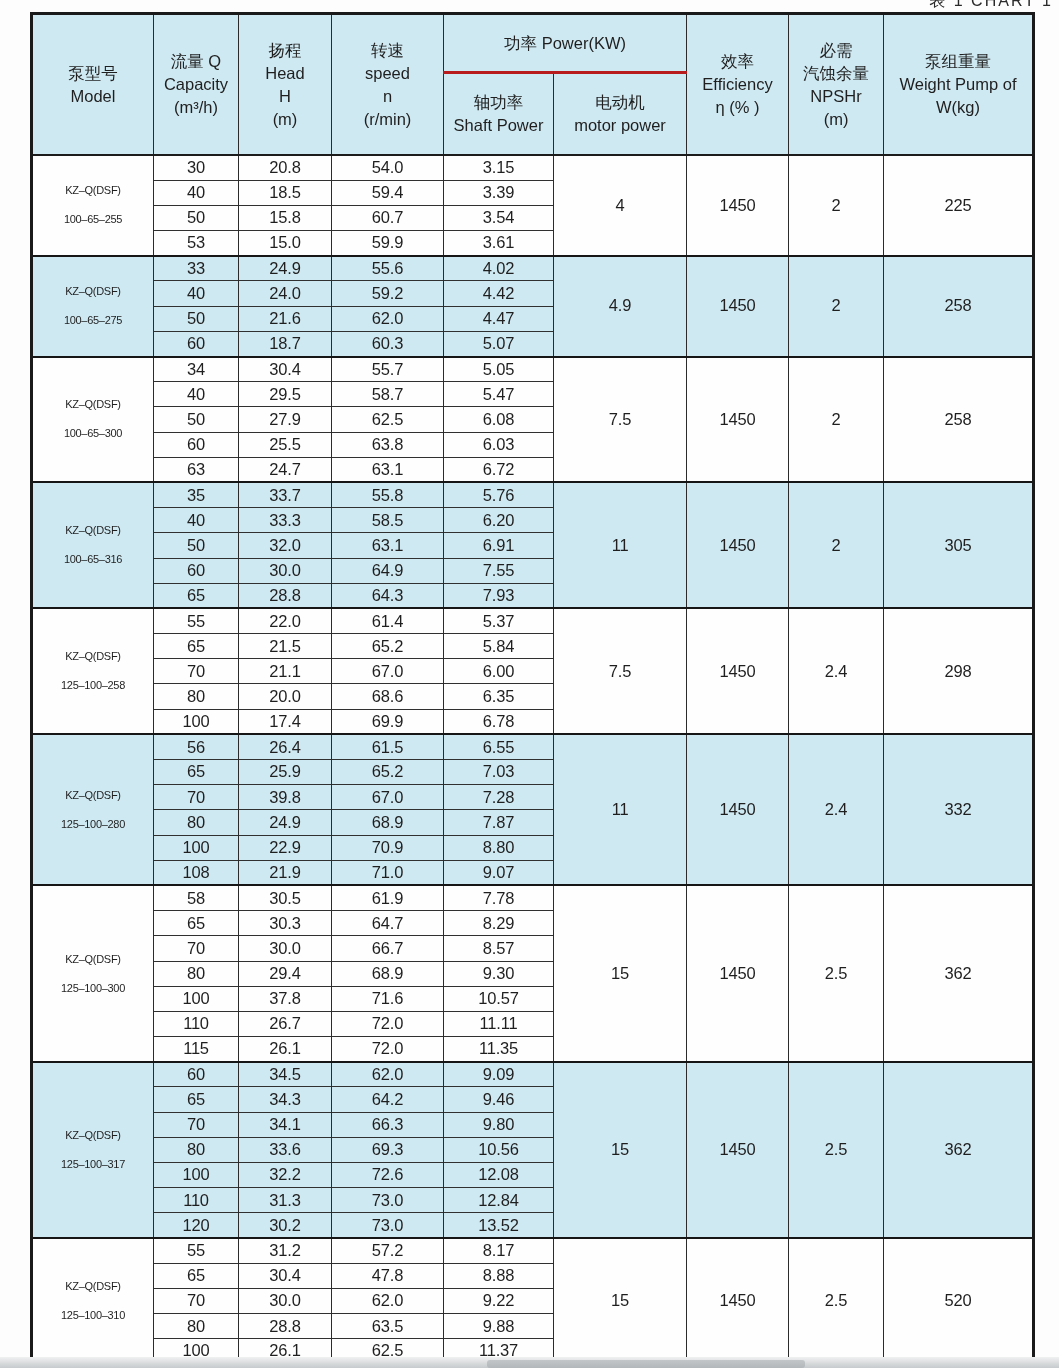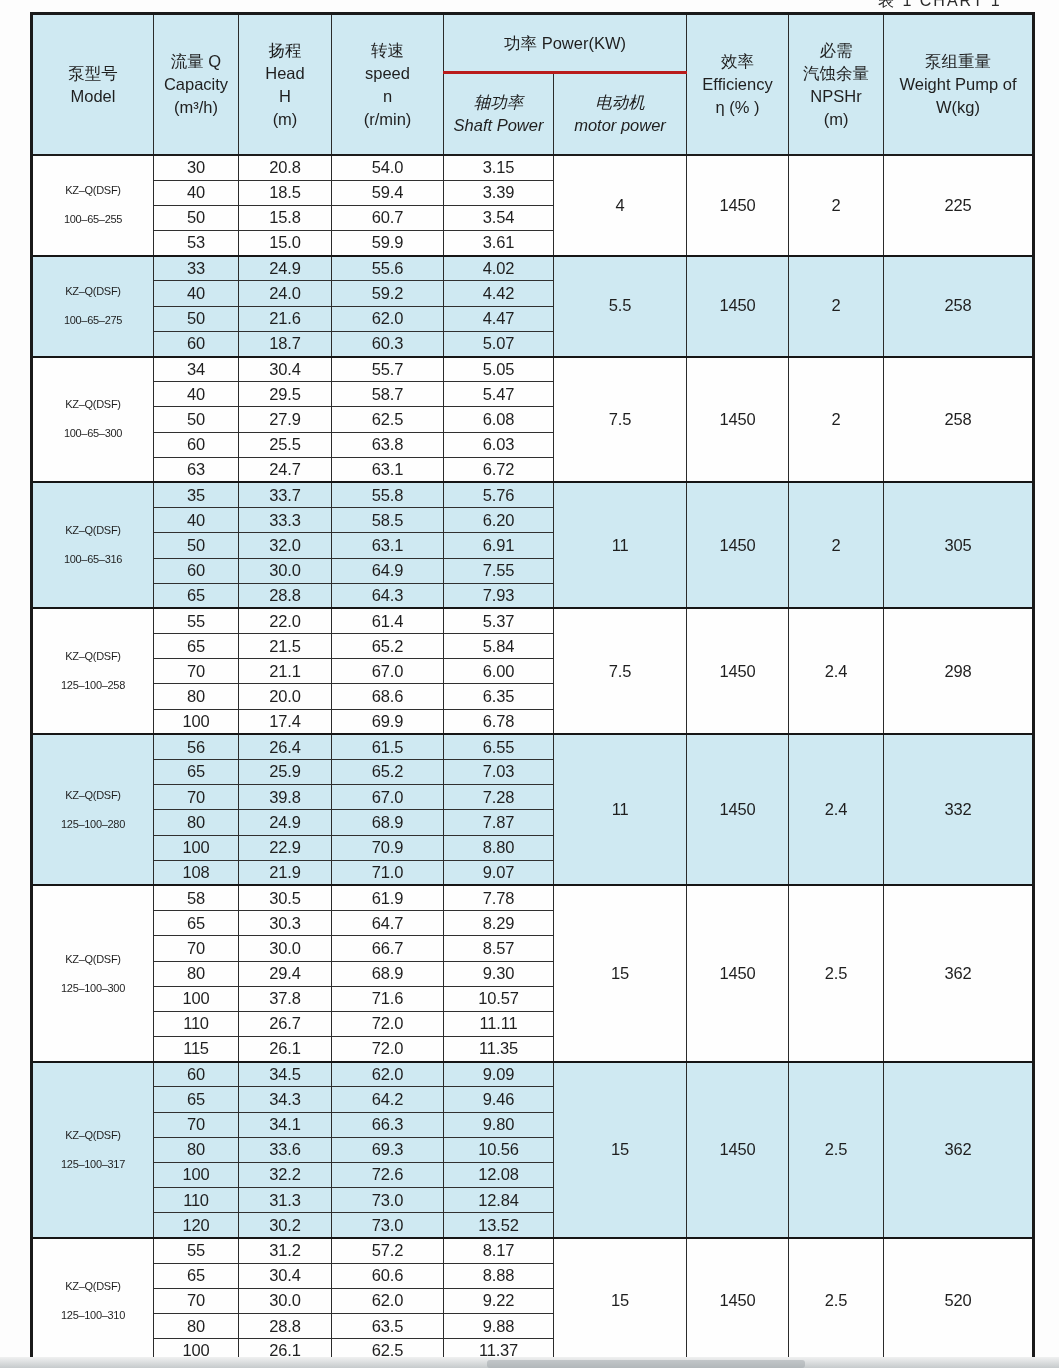--- a/index.html
+++ b/index.html
@@ -1,30 +1,30 @@
 <!DOCTYPE html>
 <html><head>
 <meta charset="utf-8">
 <style>
   html,body{margin:0;padding:0;background:#fbfbfb;}
   .page{position:relative;width:1059px;height:1368px;background:#fdfdfd;overflow:hidden;
         font-family:"Liberation Sans","DejaVu Sans",sans-serif;color:#1f1f1f;}
-  .caption-clip{position:absolute;top:0;left:878px;width:175px;height:11px;overflow:hidden;}
+  .caption-clip{position:absolute;top:0;left:878px;width:175px;height:11px;overflow:hidden;text-align:right;}
   .caption-clip span{display:block;transform:translateY(-9px);font-size:16px;color:#2a2a2a;letter-spacing:2px;white-space:nowrap;}
   table.spec{position:absolute;top:12px;left:30px;border-collapse:collapse;table-layout:fixed;
              width:1005px;border:3px solid #1a1a1a;}
   col.c-model{width:122px;} col.c-cap{width:85px;} col.c-head{width:93px;} col.c-speed{width:112px;}
   col.c-shaft{width:110px;} col.c-motor{width:133px;} col.c-eff{width:102px;} col.c-npshr{width:95px;}
   col.c-weight{width:150px;}
   th,td{border-left:1px solid #2b2b2b;border-right:1px solid #2b2b2b;
         text-align:center;vertical-align:middle;padding:0;}
   thead th{background:#cfe9f2;font-weight:normal;font-size:16.5px;line-height:23px;
            white-space:pre-line;border-bottom:2px solid #1c1c1c;}
   thead tr.hdr-top th{height:56px;}
-  thead tr.hdr-sub th{height:80px;font-style:italic;}
+  thead tr.hdr-sub th{height:80px;}
   th.power-group{border-bottom:3px solid #b91c1c;}
   tbody tr{height:25.2px;}
   tbody td{font-size:16.5px;letter-spacing:-0.2px;line-height:1.05;}
   tbody td.model-cell{font-size:11px;white-space:pre-line;line-height:29px;letter-spacing:-0.3px;}
   .band-white td{background:#fefefe;}
   .band-blue td{background:#cfe9f2;}
   tbody tr:not(.group-start) td{border-top:1px solid #303030;}
   tbody tr.group-start td{border-top:2px solid #161616;}
   .photo-edge{position:absolute;left:0;bottom:0;width:1059px;height:11px;
               background:linear-gradient(to bottom,#f0f1f1,#c6cacc);}
@@ -117,21 +117,21 @@
           <td>59.9</td>
           <td>3.61</td>
         </tr>
         <tr class="band-blue group-start">
           <td rowspan="4" class="model-cell">KZ–Q(DSF)
 100–65–275</td>
           <td>33</td>
           <td>24.9</td>
           <td>55.6</td>
           <td>4.02</td>
-          <td rowspan="4">5.5</td>
+          <td rowspan="4">4.9</td>
           <td rowspan="4">1450</td>
           <td rowspan="4">2</td>
           <td rowspan="4">258</td>
         </tr>
         <tr class="band-blue">
           <td>40</td>
           <td>24.0</td>
           <td>59.2</td>
           <td>4.42</td>
         </tr>
@@ -401,21 +401,21 @@
           <td>57.2</td>
           <td>8.17</td>
           <td rowspan="5">15</td>
           <td rowspan="5">1450</td>
           <td rowspan="5">2.5</td>
           <td rowspan="5">520</td>
         </tr>
         <tr class="band-white">
           <td>65</td>
           <td>30.4</td>
-          <td>60.6</td>
+          <td>47.8</td>
           <td>8.88</td>
         </tr>
         <tr class="band-white">
           <td>70</td>
           <td>30.0</td>
           <td>62.0</td>
           <td>9.22</td>
         </tr>
         <tr class="band-white">
           <td>80</td>

